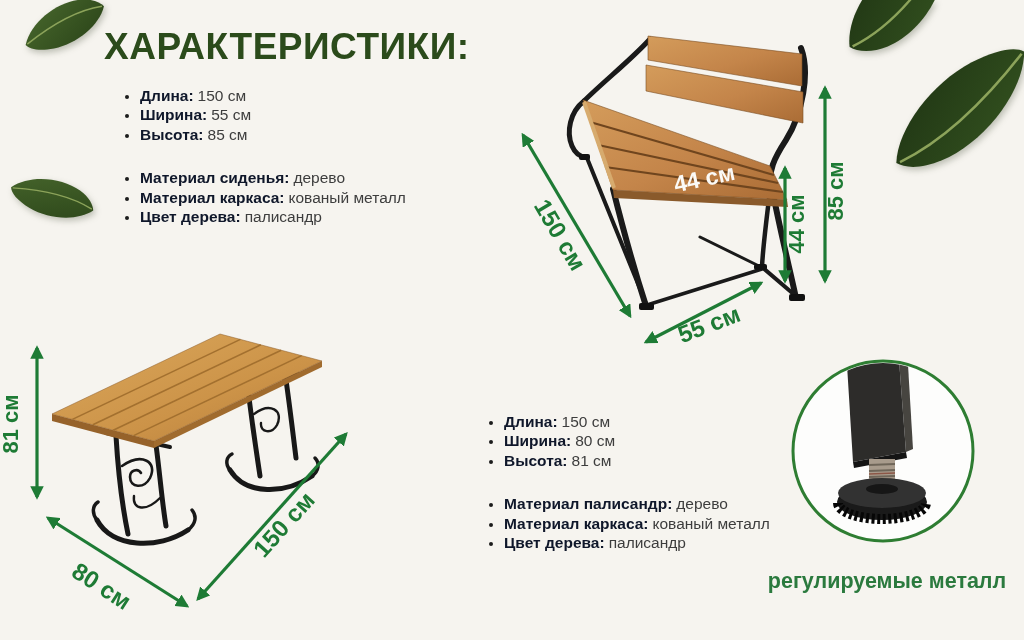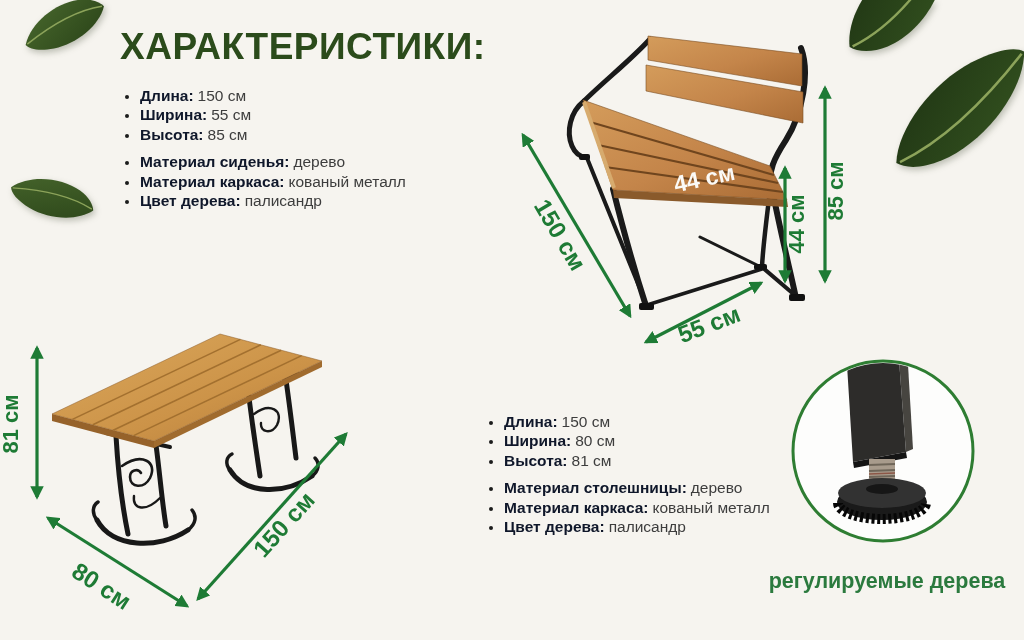--- a/index.html
+++ b/index.html
@@ -1,23 +1,23 @@
 <!DOCTYPE html>
 <html><head>
 <meta charset="utf-8">
 <style>
   html,body{margin:0;padding:0;}
   body{width:1024px;height:640px;position:relative;overflow:hidden;
        background:#f6f4ef;font-family:"Liberation Sans",sans-serif;}
   .abs{position:absolute;}
-  #title{left:120px;top:26px;font-size:37px;font-weight:800;letter-spacing:.5px;
+  #title{left:104px;top:26px;font-size:37px;font-weight:800;letter-spacing:.5px;
          color:#2b4b1b;white-space:nowrap;}
   .spec-block{width:360px;}
   .spec-block ul{margin:0;padding:0 0 0 18px;list-style:disc;}
-  .spec-block ul+ul{margin-top:8px;}
+  .spec-block ul+ul{margin-top:24px;}
   .spec-block li{font-size:15.5px;line-height:19.4px;color:#2b2b2b;}
   .spec-block li::marker{color:#1c1c1c;font-size:14px;}
   .lbl{font-weight:600;color:#0f172a;}
   .val{font-weight:400;color:#3d3d3d;margin-left:4px;}
   #bench-specs{left:122px;top:86px;}
   #table-specs{left:486px;top:412px;}
   svg text{font-family:"Liberation Sans",sans-serif;font-weight:bold;fill:#1e7b35;}
   text.dim-diag{font-size:24px;}
   text.dim-vert{font-size:22px;}
   text.dim-white{font-size:23px;fill:#fbfaf7;}
@@ -83,21 +83,21 @@
   </ul>
 </div>
 
 <div id="table-specs" class="abs spec-block">
   <ul>
     <li><span class="lbl">Длина:</span><span class="val">150 см</span></li>
     <li><span class="lbl">Ширина:</span><span class="val">80 см</span></li>
     <li><span class="lbl">Высота:</span><span class="val">81 см</span></li>
   </ul>
   <ul>
-    <li><span class="lbl">Материал столешницы:</span><span class="val">дерево</span></li>
+    <li><span class="lbl">Материал палисандр:</span><span class="val">дерево</span></li>
     <li><span class="lbl">Материал каркаса:</span><span class="val">кованый металл</span></li>
     <li><span class="lbl">Цвет дерева:</span><span class="val">палисандр</span></li>
   </ul>
 </div>
 
 <svg class="abs" style="left:500px;top:10px" width="380" height="340" viewBox="0 0 380 340">
   <g stroke="#1a1a1a" fill="none" stroke-linecap="round">
     <path d="M150,29 C132,49 103,72 84,91" stroke-width="5"></path>
     <path d="M84,91 C70,102 66,122 72,136 C75,143 80,147 86,147" stroke-width="5"></path>
     <path d="M87,148 L147,296" stroke-width="4"></path>
@@ -190,13 +190,13 @@
         <path d="M84,128 L110,127"></path>
     </g>
     <path d="M84,119 L110,118" stroke="#8c5747" stroke-width="1.6"></path>
     <ellipse cx="97" cy="147" rx="45" ry="18" fill="#1a1a1a"></ellipse>
     <path d="M53,148 A44,16 0 0 0 141,148" stroke="#060606" stroke-width="10" stroke-dasharray="3 2.6" fill="none"></path>
     <ellipse cx="97" cy="138" rx="44" ry="15" fill="#323232"></ellipse>
     <ellipse cx="97" cy="134" rx="16" ry="5" fill="#161616"></ellipse>
   </g>
 </svg>
 
-<div id="foot-note" class="abs">регулируемые дерева</div>
+<div id="foot-note" class="abs">регулируемые металл</div>
 
 </body></html>

